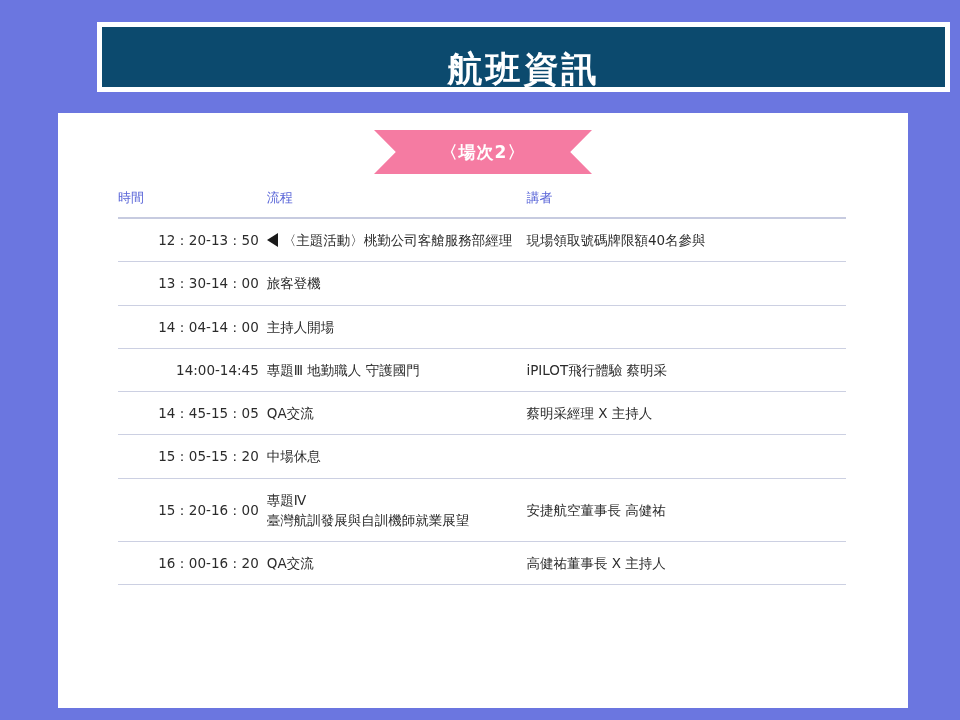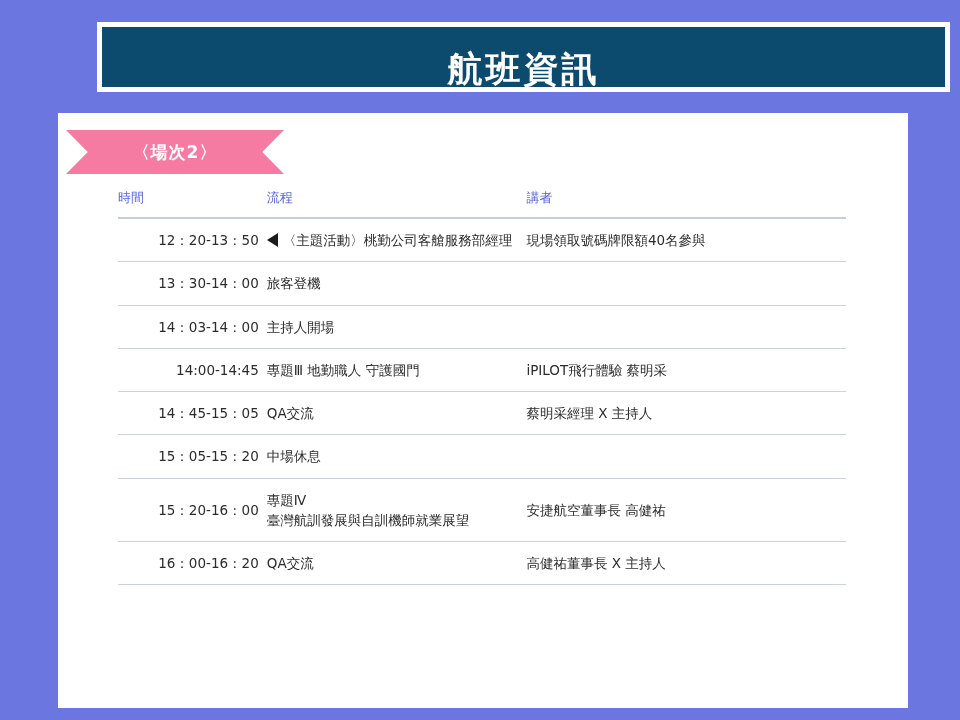--- a/index.html
+++ b/index.html
@@ -45,24 +45,25 @@
     left: 58px;
     top: 113px;
     width: 850px;
     height: 595px;
     background: #ffffff;
   }
 
   
   #ribbon-wrap {
     position: absolute;
-    left: 8px;
+    left: 0;
     top: 17px;
     width: 100%;
     display: flex;
+    justify-content: center;
   }
   #ribbon {
     position: relative;
     width: 218px;
     height: 44px;
     background: #f57ba2;
     -webkit-clip-path: polygon(0 0, 100% 0, 100% 100%, 0 100%, 9% 50%);
     clip-path: polygon(0% 0%, 100% 0%, 90% 50%, 100% 100%, 0% 100%, 10% 50%);
     display: flex;
     align-items: center;
@@ -183,21 +184,21 @@
           <td class="col-flow">
             <div class="flow-cell">
               <span>
                 <span class="flow-line2">旅客登機</span>
               </span>
             </div>
           </td>
           <td class="col-speaker"></td>
         </tr>
         <tr>
-          <td class="col-time">14：03-14：00</td>
+          <td class="col-time">14：04-14：00</td>
           <td class="col-flow">
             <div class="flow-cell">
               <span>
                 <span class="flow-line2">主持人開場</span>
               </span>
             </div>
           </td>
           <td class="col-speaker"></td>
         </tr>
         <tr>

